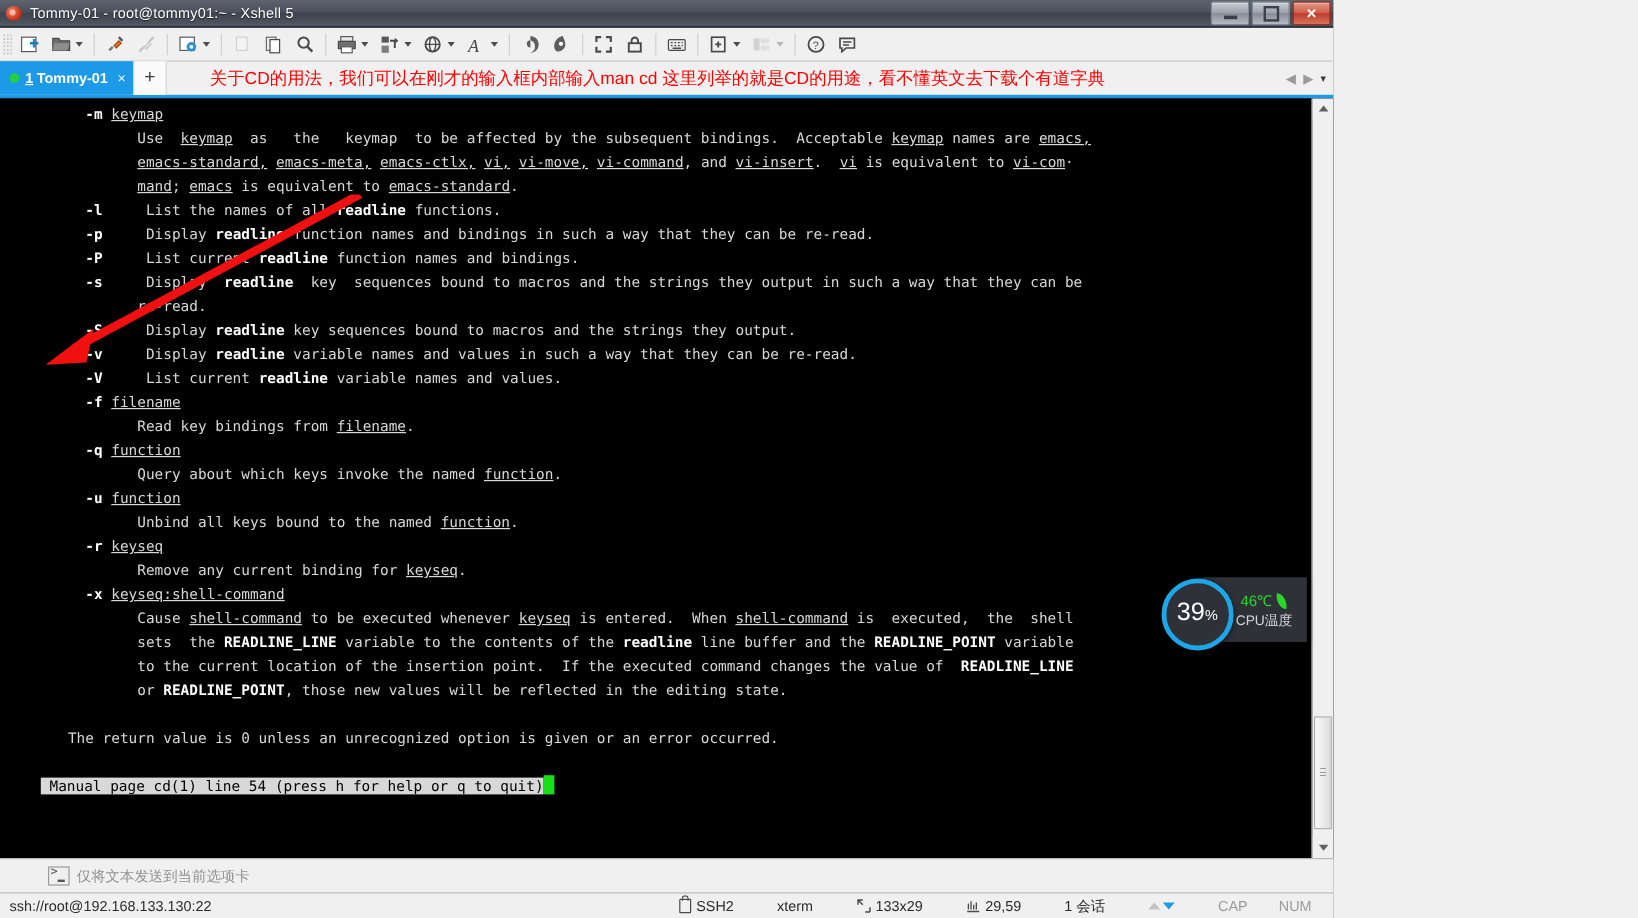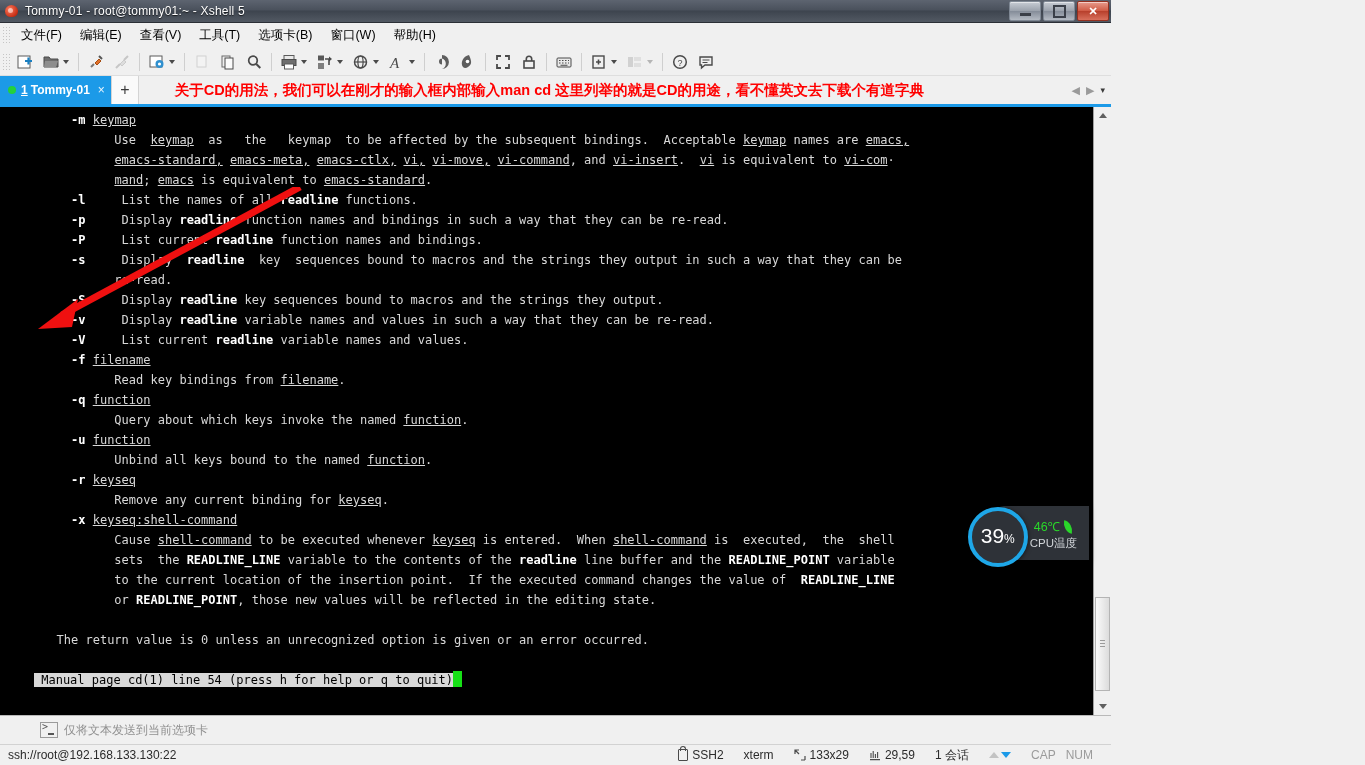--- a/index.html
+++ b/index.html
@@ -166,21 +166,20 @@
     cursor: default;
   }
   .annot {
     flex: 1 1 auto;
     display: flex; align-items: center;
     padding-left: 36px;
     color: #ff0000;
     font-size: 14.5px;
     white-space: nowrap;
     overflow: hidden;
-    font-weight: bold;
   }
   .tabnav {
     display: flex; align-items: center; gap: 6px;
     padding: 0 6px;
   }
   .tabnav .arrow { color: #9a9a9a; font-size: 11px; }
   .tabnav .dn { color: #3a3a3a; font-size: 9px; }
 
   
   .termwrap {
@@ -317,21 +316,21 @@
     height: 20px;
     background: #f0f0f0;
     border-top: 1px solid #d2d2d2;
     display: flex; align-items: center;
     flex: 0 0 auto;
     font-size: 12px; color: #2b2b2b;
   }
   .statusbar .left { margin-left: 8px; }
   .statusbar .right {
     margin-left: auto;
-    display: flex; align-items: center; gap: 0px;
+    display: flex; align-items: center; gap: 16px;
     margin-right: 8px;
   }
   .sb-cell { display: flex; align-items: center; padding: 0 10px; white-space: nowrap; }
   .sb-dim { color: #9b9b9b; }
   .lockico {
     width: 8px; height: 10px;
     border: 1.4px solid #4a4a4a;
     border-radius: 1px;
     position: relative;
     margin-right: 4px;
@@ -368,30 +367,20 @@
       <div class="win-btn">
           <span class="minglyph"></span>
         </div>
       <div class="win-btn">
           <span class="maxglyph"></span>
         </div>
       <div class="win-btn close">✕</div>
     </div>
   </div>
 
-  <div class="menubar">
-    <div class="gripper"></div>
-    <div class="menu-item">文件(F)</div>
-    <div class="menu-item">编辑(E)</div>
-    <div class="menu-item">查看(V)</div>
-    <div class="menu-item">工具(T)</div>
-    <div class="menu-item">选项卡(B)</div>
-    <div class="menu-item">窗口(W)</div>
-    <div class="menu-item">帮助(H)</div>
-  </div>
 
   <div class="toolbar">
     <div class="gripper"></div>
 
     <div class="tbbtn">
       <svg class="ico" viewBox="0 0 18 18">
         <rect x="2" y="3" width="12" height="12" fill="#fff" stroke="#5b5b5b"></rect>
         <path d="M9 8h7M12.5 4.5v7" stroke="#1a7fc1" stroke-width="2.2"></path>
       </svg>
     </div>

